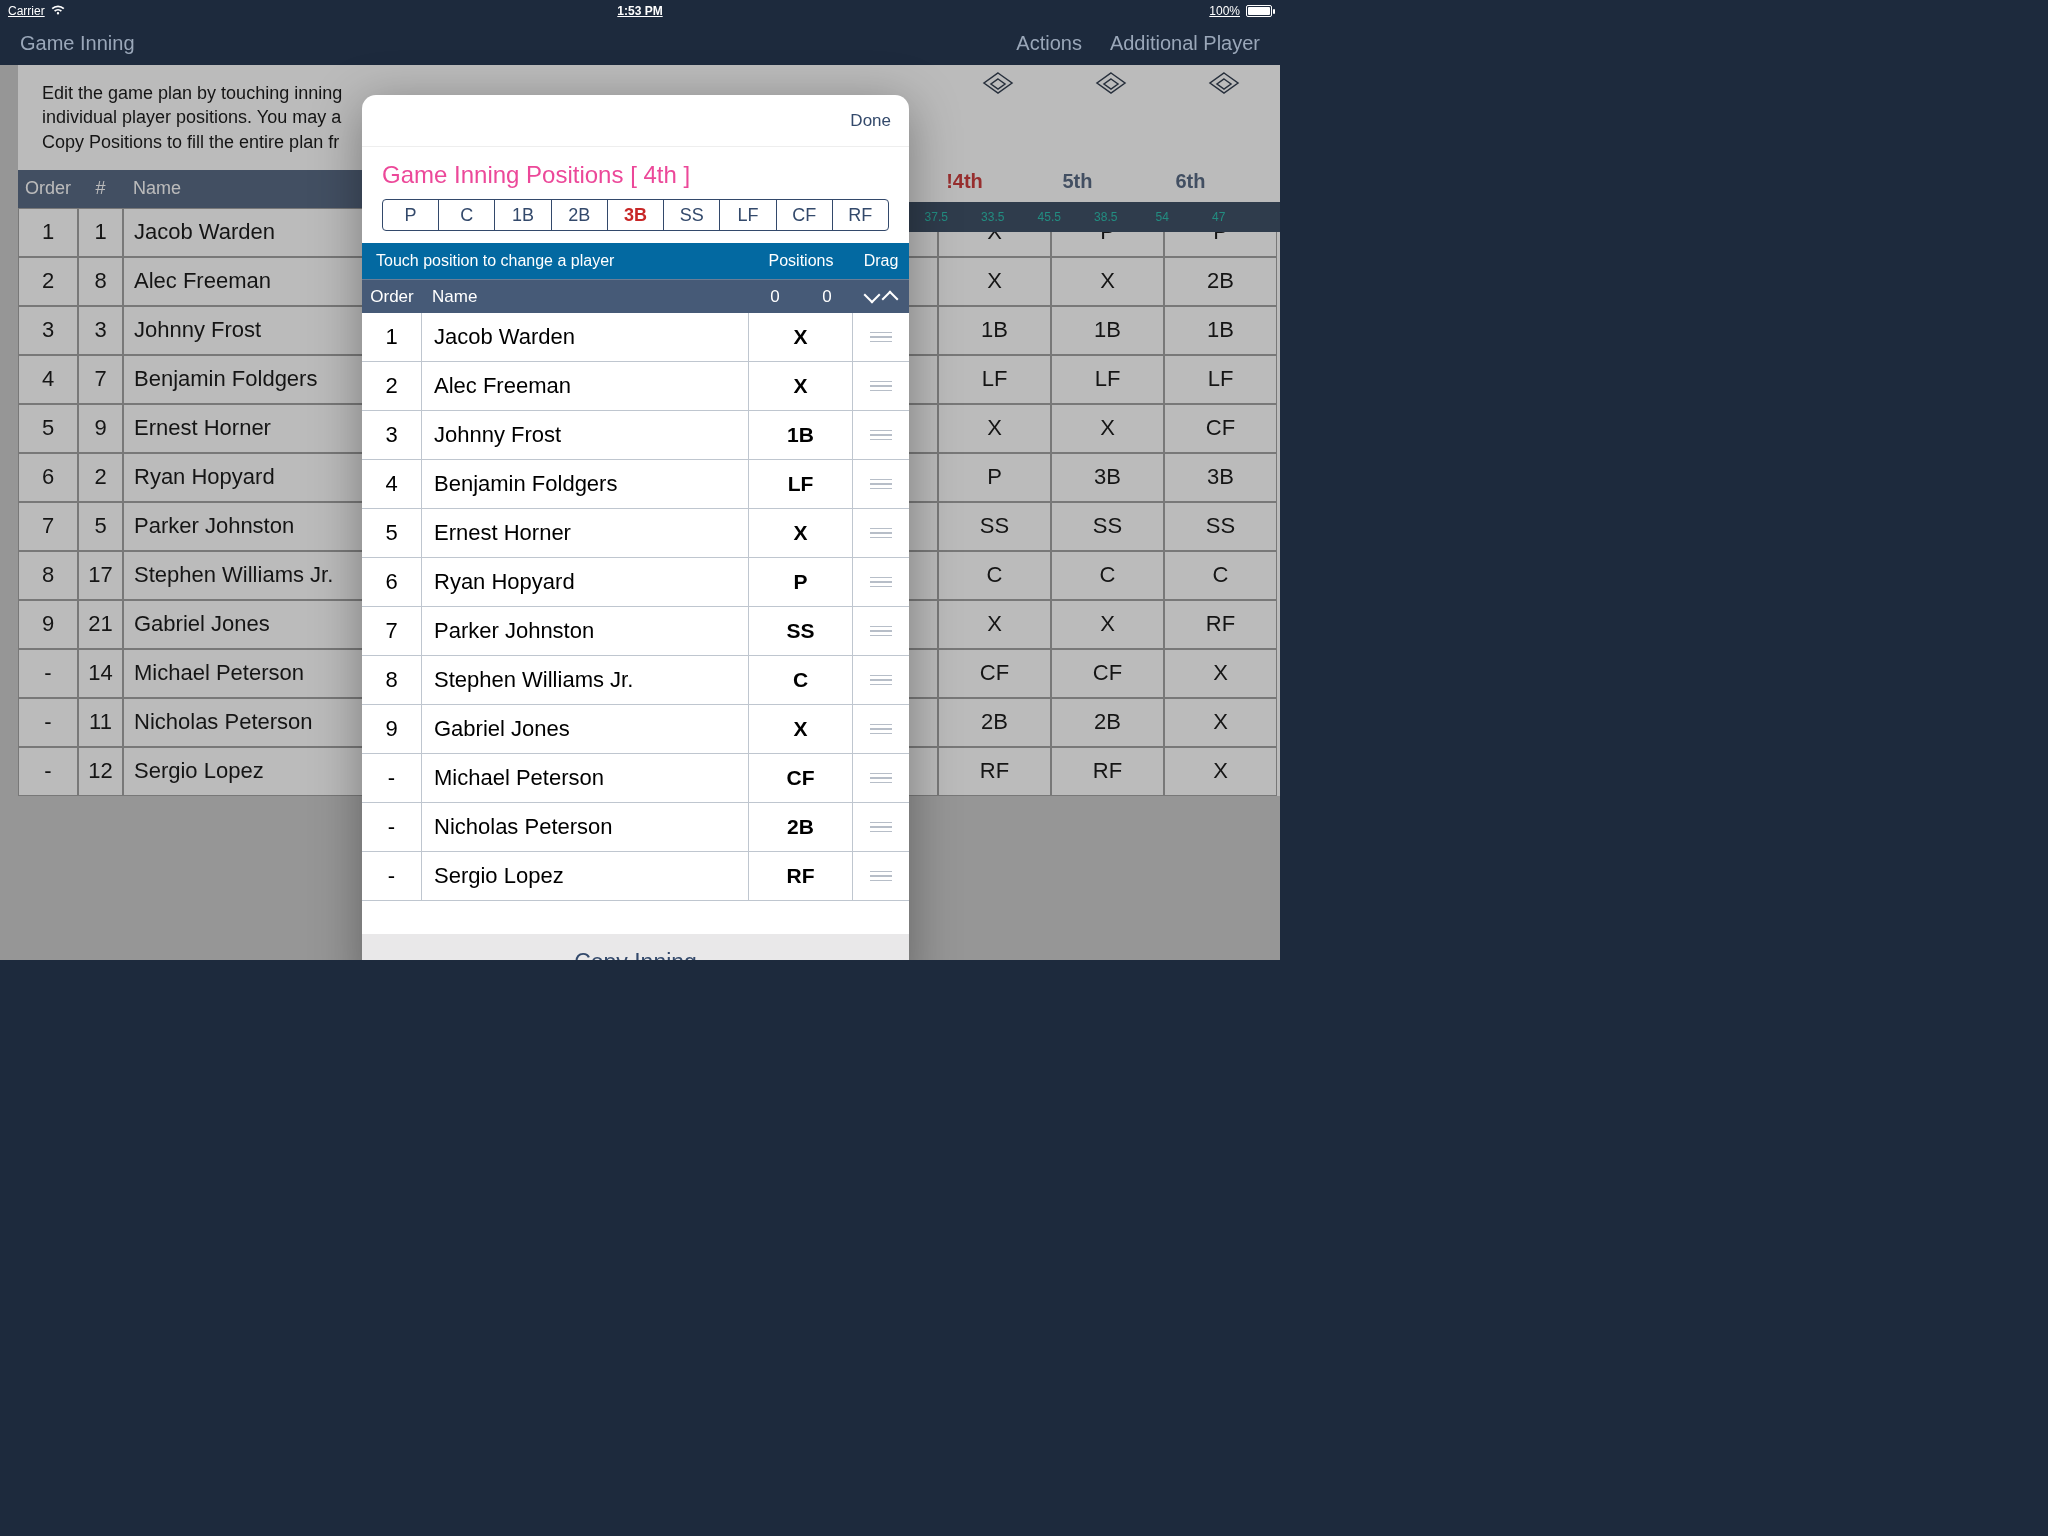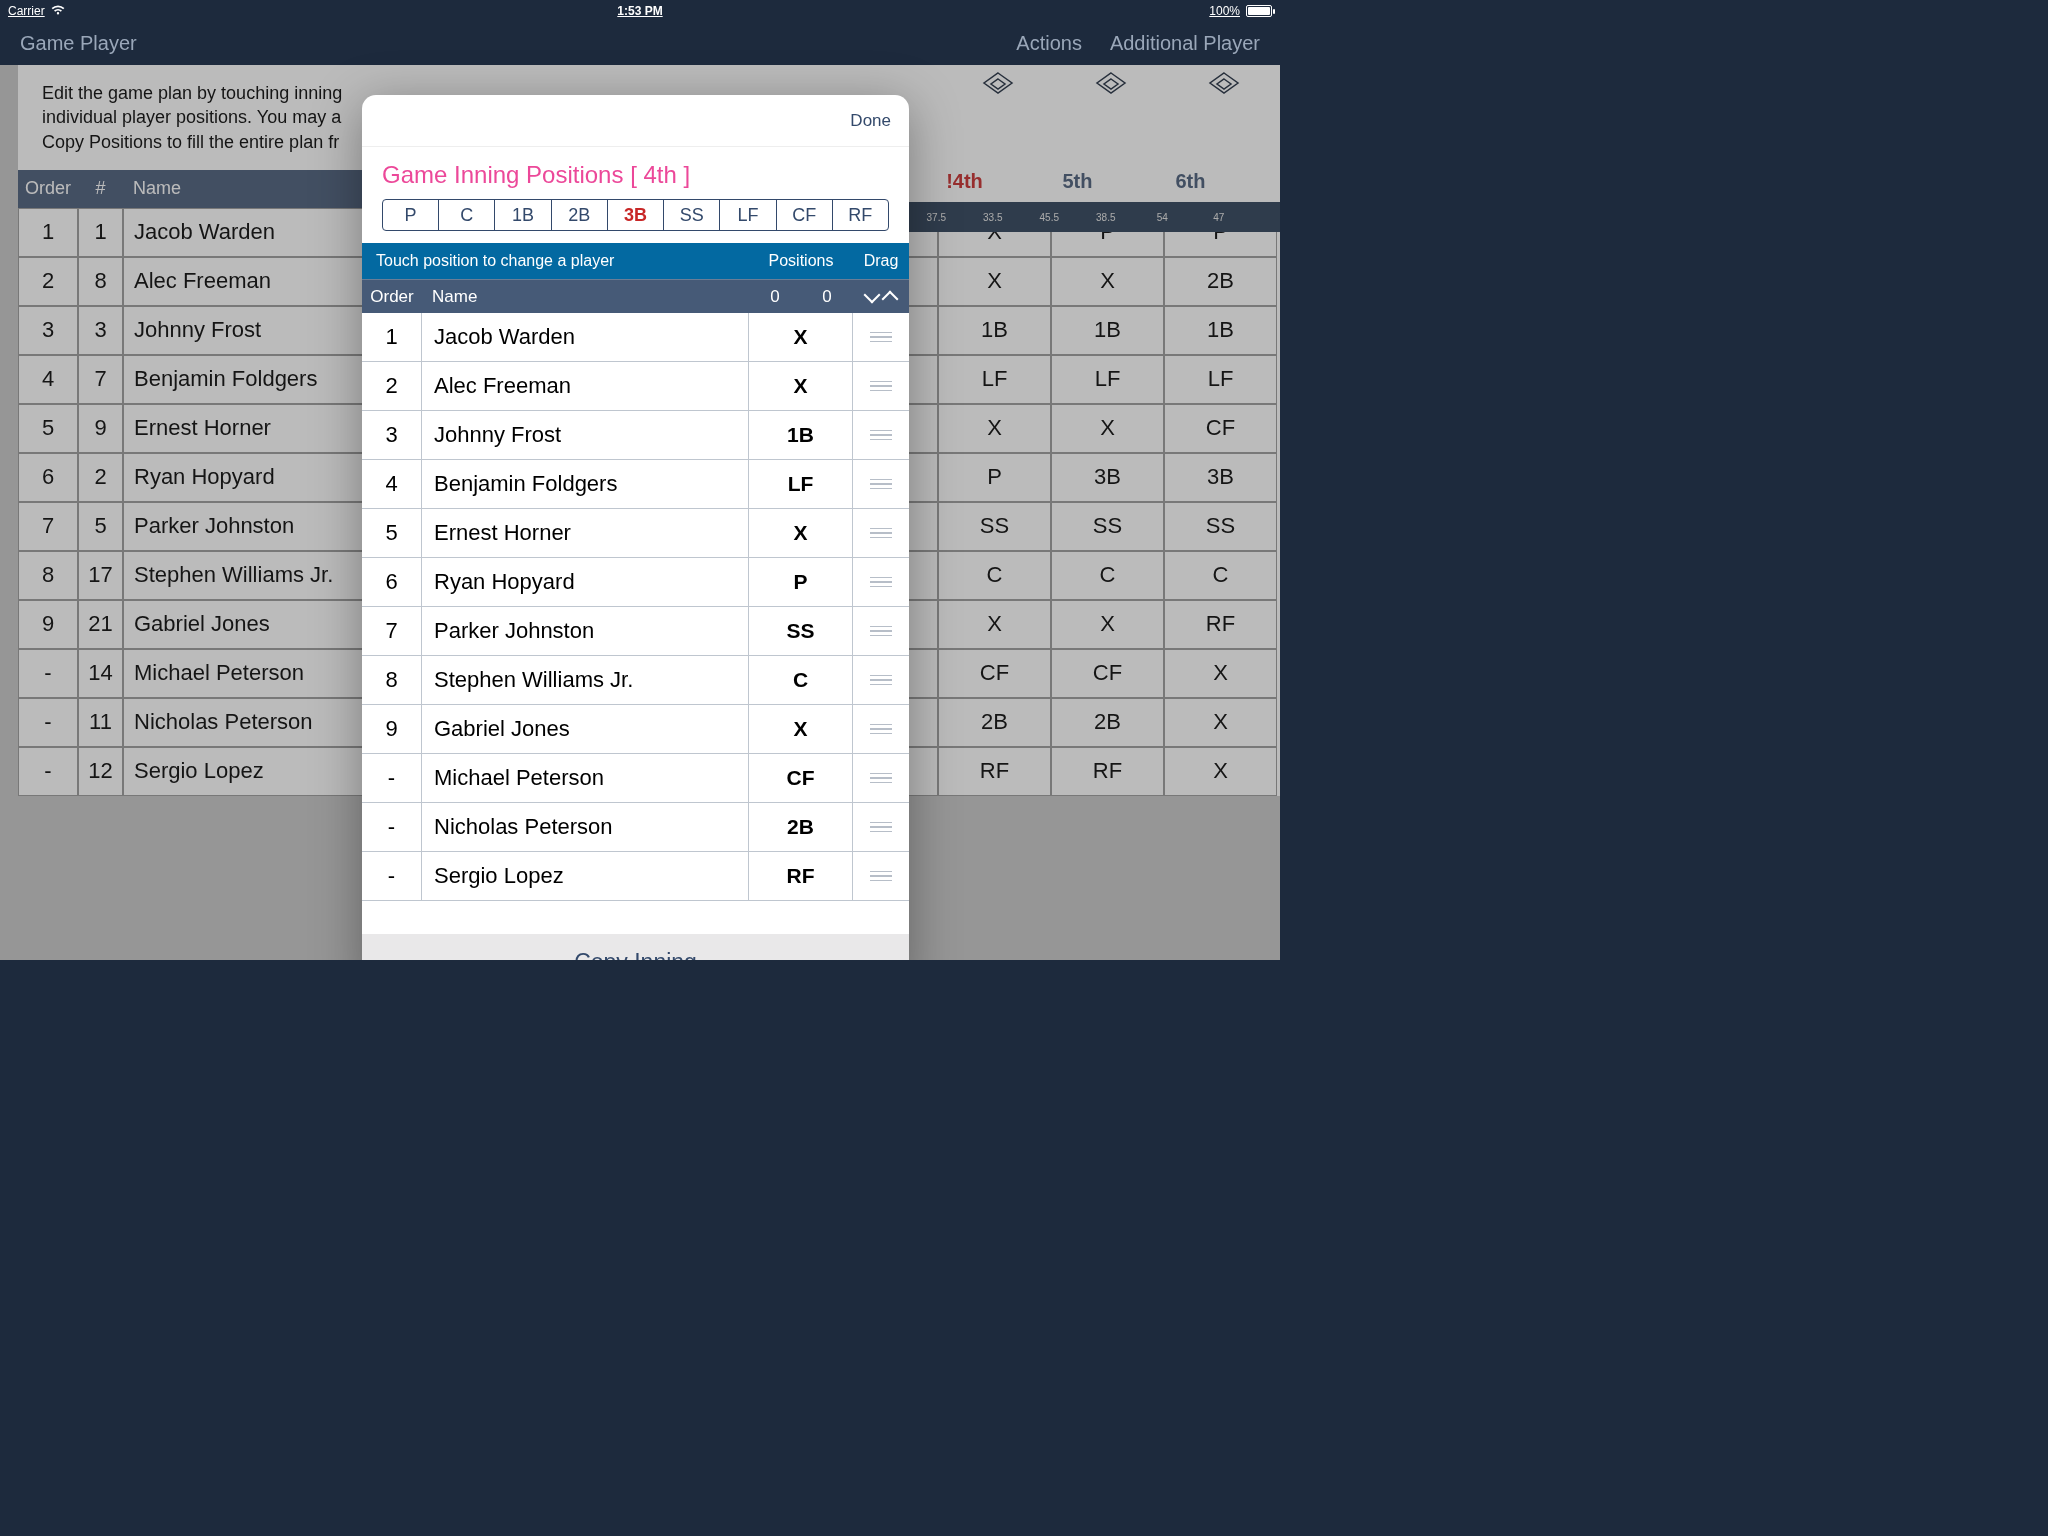--- a/index.html
+++ b/index.html
@@ -36,21 +36,21 @@
   .bg-hdr-row .c-name{flex:1;padding-left:10px;}
 
   
   .bg-iconrow{display:flex;height:36px;background:#fff;}
   .bg-iconrow .icell{width:113px;display:flex;align-items:center;justify-content:center;}
 
   .bg-inning-hdr{display:flex;height:42px;background:#fff;}
   .bg-inning-hdr .icell{width:113px;display:flex;align-items:center;justify-content:center;color:#465a77;font-weight:600;font-size:20px;}
   .bg-inning-hdr .icell.active{color:#c82727;}
   .bg-stats-row{display:flex;height:30px;background:#293d55;}
-  .bg-stats-row .scell{width:56.5px;display:flex;align-items:center;justify-content:center;color:#e5e5e5;font-size:10px;}
+  .bg-stats-row .scell{width:56.5px;display:flex;align-items:center;justify-content:center;color:#14b8a6;font-size:12px;}
 
   .bg-body-row{display:flex;height:49px;background:#fff;}
   .bg-body-row .c-order{width:60px;display:flex;align-items:center;justify-content:center;font-size:22px;color:#000;border:0.5px solid #999;}
   .bg-body-row .c-num{width:45px;display:flex;align-items:center;justify-content:center;font-size:22px;color:#000;border:0.5px solid #999;}
   .bg-body-row .c-name{flex:1;display:flex;align-items:center;padding-left:10px;font-size:22px;color:#000;border:0.5px solid #999;}
   .bg-body-row .c-pos{width:113px;display:flex;align-items:center;justify-content:center;font-size:22px;color:#000;border:0.5px solid #999;}
 
   
   .modal{position:absolute;left:362px;top:30px;width:547px;height:895px;background:#fff;border-radius:14px;box-shadow:0 10px 50px rgba(0,0,0,.35);display:flex;flex-direction:column;overflow:hidden;z-index:10;}
   .modal .m-nav{height:52px;display:flex;align-items:center;justify-content:flex-end;padding:0 18px;border-bottom:1px solid #eee;}
@@ -102,21 +102,21 @@
     </div>
   <div class="sb-right">
     <span>100%</span>
     <span class="battery">
         <span class="fill"></span>
       </span>
   </div>
 </div>
 
 <div class="navbar">
-  <div class="nb-left"><span>Game Player</span></div>
+  <div class="nb-left"><span>Game Inning</span></div>
   <div class="nb-right">
     <span>Actions</span>
     <span>Additional Player</span>
   </div>
 </div>
 
 <div class="dim-wrap">
   <div class="bg-content">
     <div class="desc">
       <div>Edit the game plan by touching inning</div>

